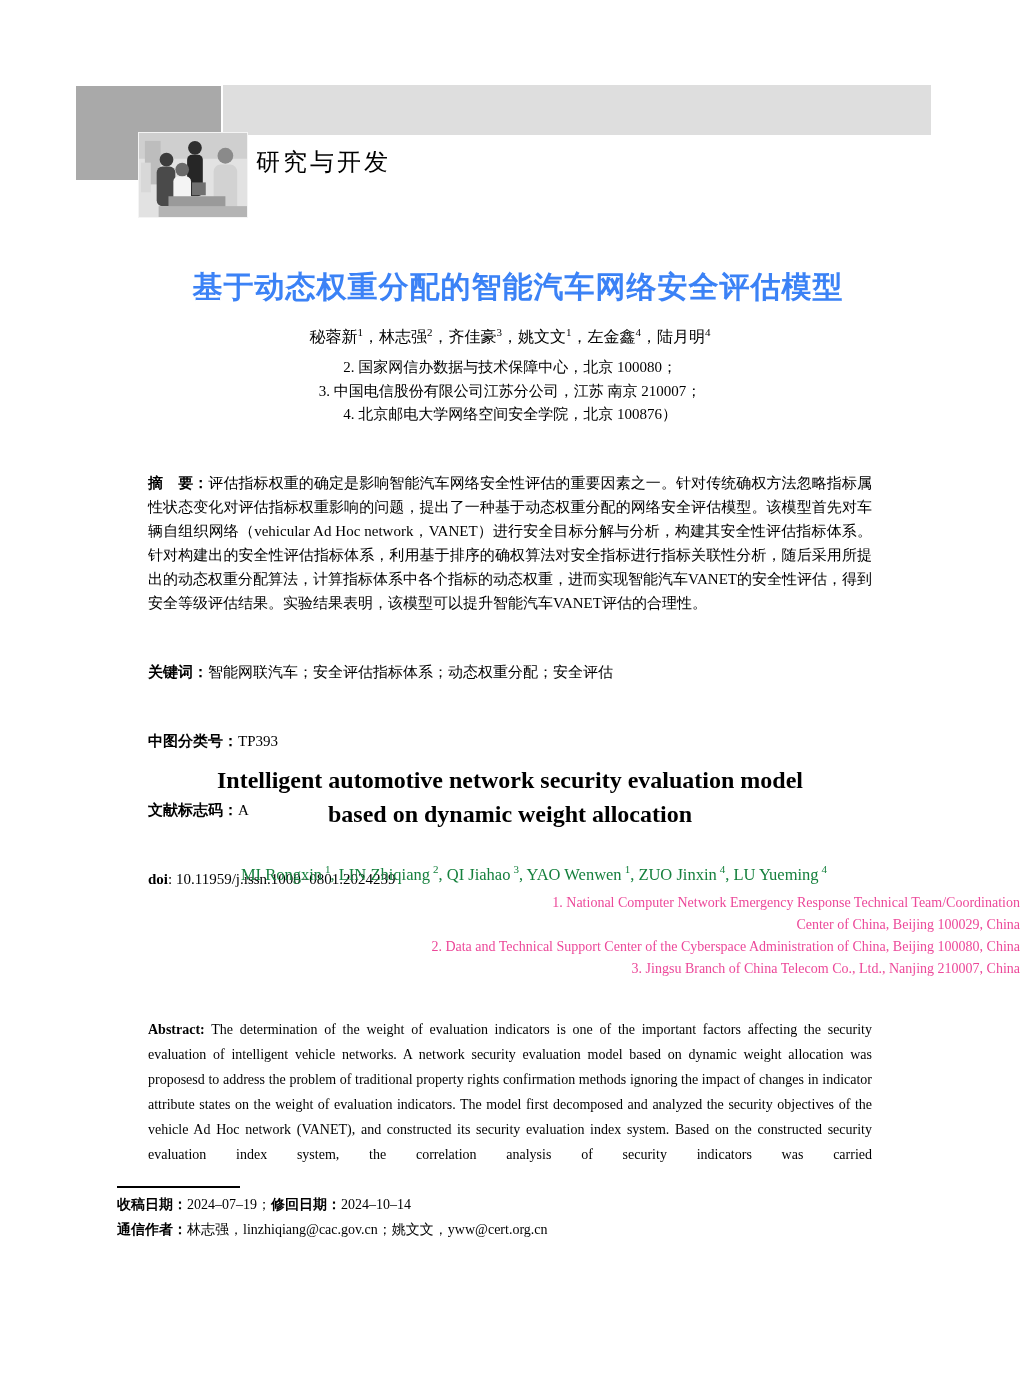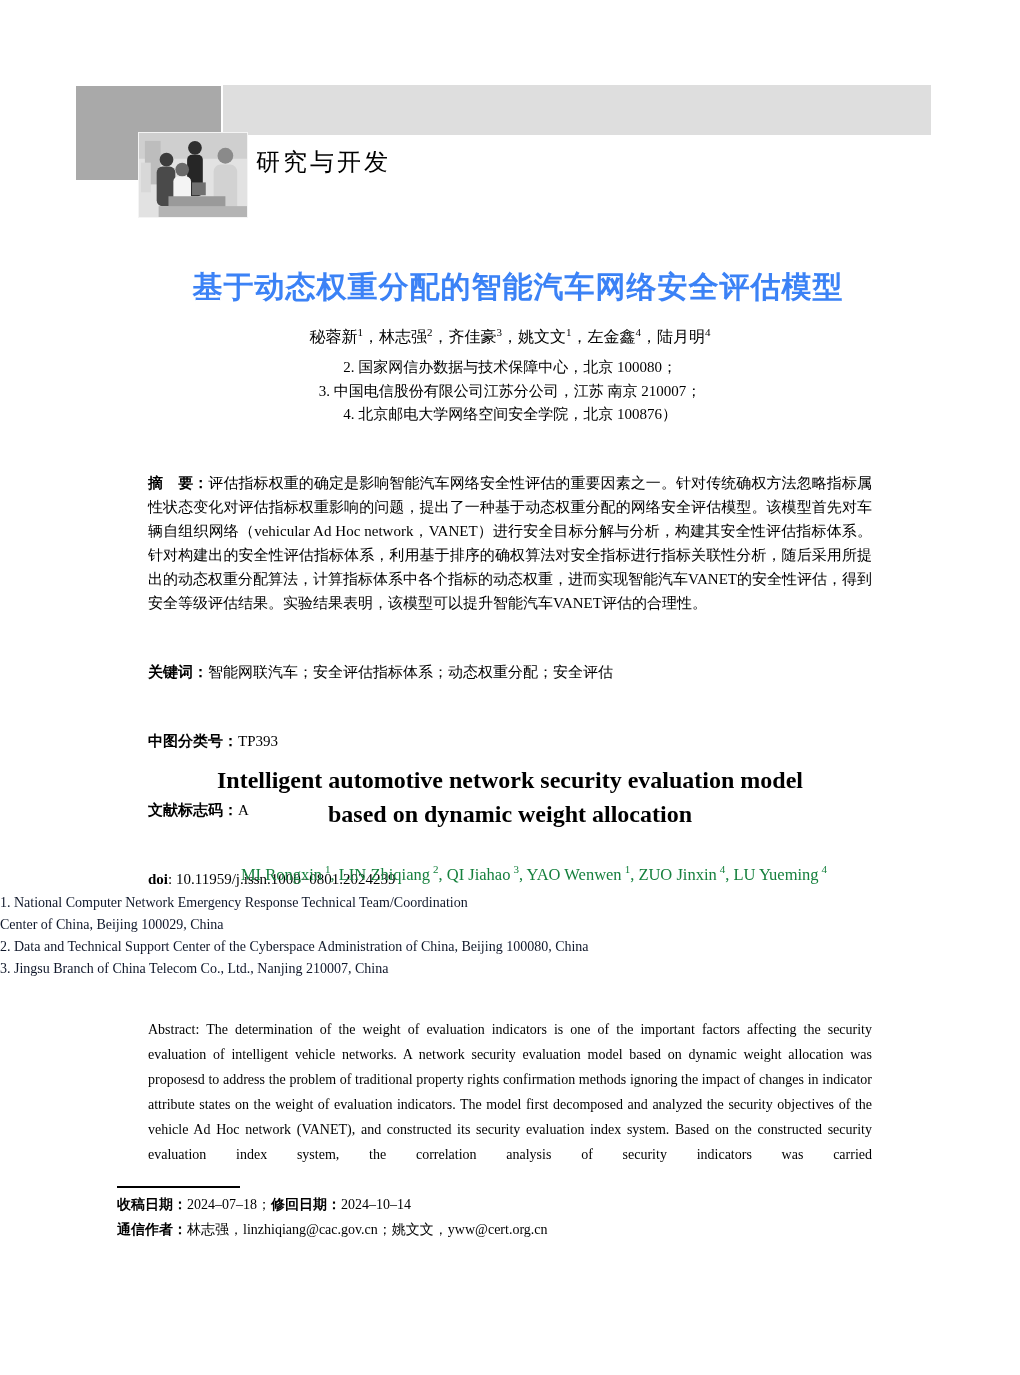--- a/index.html
+++ b/index.html
@@ -27,25 +27,25 @@
   .zh-abstract{ margin:0 0 9px 0; text-align:justify; }
   .zh-label   { font-weight:bold; font-family:"Liberation Sans", sans-serif; }
   .meta-line  { white-space:nowrap;margin-top:45px; }
   .doi-label  { font-weight:bold; }
 
   
   .en-title   { position:absolute; left:0; top:763px; width:1020px; text-align:center;
                 font-weight:bold; font-size:24px; line-height:34px; color:#000; }
   .en-authors { position:absolute; left:0; top:863px; width:1020px; text-align:center; font-size:16.5px; color:#15803d;margin-left:24px; }
   .en-authors sup { font-size:11px; margin-left:3px; }
-  .en-affils  { position:absolute; left:0; top:892px; width:1020px; text-align:left;
-                font-size:14px; line-height:22px; color:#0f172a; }
+  .en-affils  { position:absolute; left:0; top:892px; width:1020px; text-align:right;
+                font-size:14px; line-height:22px; color:#ec4899; }
   .en-abstract{ position:absolute; left:148px; top:1017px; width:724px; font-size:14px; line-height:25px;
                 text-align:justify; text-align-last:justify; color:#000; }
-  .en-label   { font-weight:normal; }
+  .en-label   { font-weight:bold; }
 
   
   .footnote-rule { position:absolute; left:117px; top:1186px; width:123px; height:2px; background:#000; }
   .footnote   { position:absolute; left:117px; top:1192px; width:770px; font-size:14px; line-height:24px; color:#000; }
 </style>
 </head>
 <body>
 
 <div class="page">
 
@@ -103,17 +103,17 @@
     <div>1. National Computer Network Emergency Response Technical Team/Coordination</div>
     <div>Center of China, Beijing 100029, China</div>
     <div>2. Data and Technical Support Center of the Cyberspace Administration of China, Beijing 100080, China</div>
     <div>3. Jingsu Branch of China Telecom Co., Ltd., Nanjing 210007, China</div>
   </div>
 
   <div class="en-abstract"><span class="en-label">Abstract:</span> <span>The determination of the weight of evaluation indicators is one of the important factors affecting the security evaluation of intelligent vehicle networks. A network security evaluation model based on dynamic weight allocation was proposesd to address the problem of traditional property rights confirmation methods ignoring the impact of changes in indicator attribute states on the weight of evaluation indicators. The model first decomposed and analyzed the security objectives of the vehicle Ad Hoc network (VANET), and constructed its security evaluation index system. Based on the constructed security evaluation index system, the correlation analysis of security indicators was carried</span></div>
 
   <div class="footnote-rule"></div>
   <div class="footnote">
-    <div><span class="zh-label">收稿日期：</span><span>2024–07–18；</span><span class="zh-label">修回日期：</span><span>2024–10–14</span></div>
+    <div><span class="zh-label">收稿日期：</span><span>2024–07–19；</span><span class="zh-label">修回日期：</span><span>2024–10–14</span></div>
     <div><span class="zh-label">通信作者：</span><span>林志强，linzhiqiang@cac.gov.cn；姚文文，yww@cert.org.cn</span></div>
   </div>
 
 </div>
 
 </body></html>

